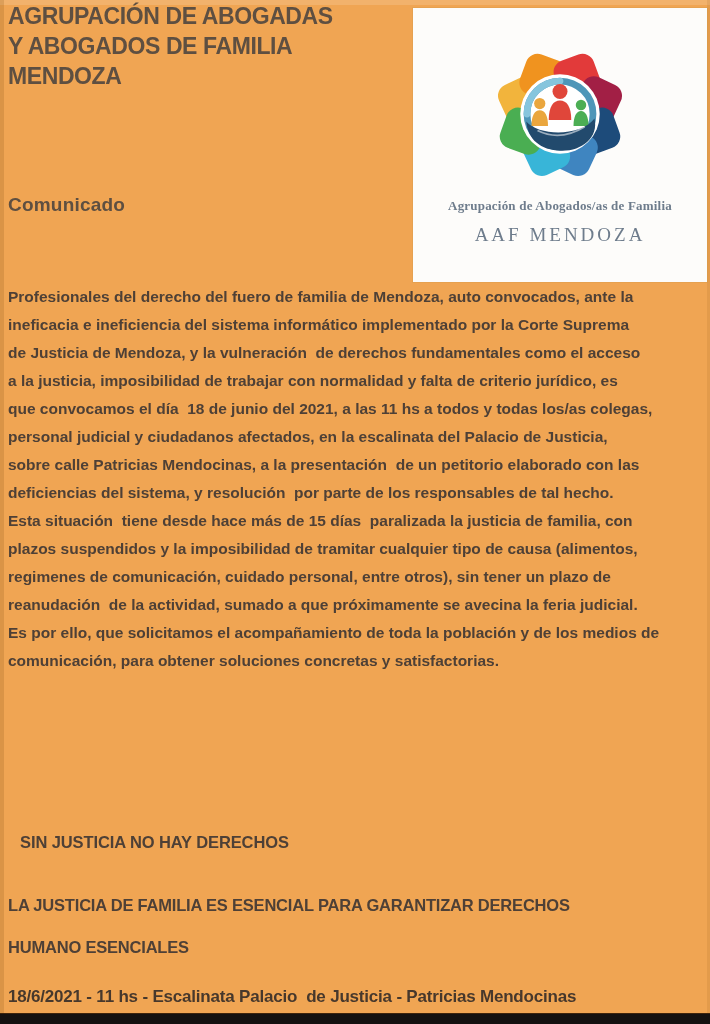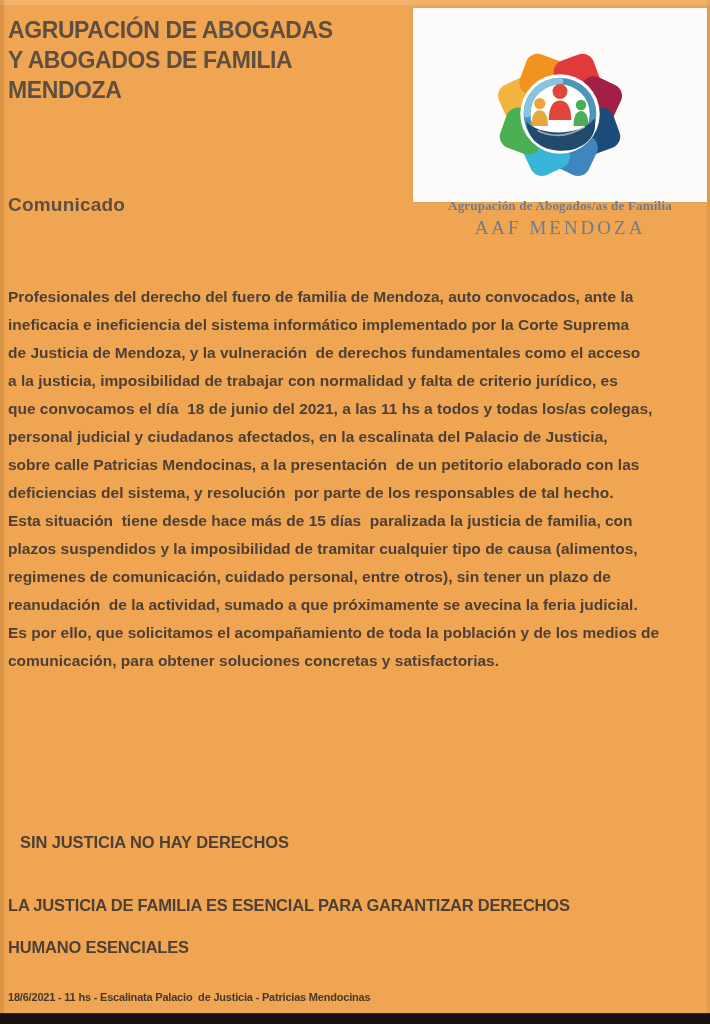--- a/index.html
+++ b/index.html
@@ -11,48 +11,48 @@
     background: var(--background, #f0a553);
     overflow: hidden;
     font-family: "Liberation Sans", sans-serif;
   }
   
   .edge-left  { position:absolute; left:0;  top:0; width:4px;  height:1024px; background: rgba(120,70,10,0.18); }
   .edge-right { position:absolute; right:0; top:0; width:3px;  height:1024px; background: rgba(120,70,10,0.10); }
   .edge-top   { position:absolute; left:0;  top:0; width:710px; height:5px;   background: rgba(255,255,255,0.15); }
 
   .org-title {
-    position: absolute; left: 8px; top: 15px;
+    position: absolute; left: 8px; top: 1px;
     font-size: 23px; font-weight: bold; letter-spacing: -0.4px;
     line-height: 30px; color: var(--title-text, #5e4f41);
     white-space: pre-line; margin: 0;
   }
   .comunicado {
     position: absolute; left: 8px; top: 193px;
     font-size: 19px; font-weight: bold; letter-spacing: 0.2px;
     line-height: 24px; color: var(--title-text, #5e4f41);
   }
 
   .logo-card {
-    position: absolute; left: 413px; top: 8px; width: 294px; height: 194px;
+    position: absolute; left: 413px; top: 8px; width: 294px; height: 274px;
     background: var(--card-background, #fdfcfa);
     box-shadow: 0 0 0 1px rgba(200,150,70,0.25);
     text-align: center;
   }
   .logo-svg { display: block; margin: 34px auto 0 auto; }
   .logo-caption {
     font-family: "Liberation Serif", serif;
     font-size: 13px; font-weight: bold;
     color: var(--logo-caption, #6e7c8c);
     margin-top: 6px; letter-spacing: 0.2px;
   }
   .logo-acronym {
     font-family: "Liberation Serif", serif;
     font-size: 19px; color: var(--logo-caption, #6e7c8c);
-    letter-spacing: 3px; margin-top: 3px;
+    letter-spacing: 3px; margin-top: 10px;
   }
 
   .body-text {
     position: absolute; left: 8px; top: 283px; width: 700px;
     font-size: 15.5px; font-weight: bold; line-height: 28px;
     color: var(--body-text, #4e4036);
     white-space: pre; margin: 0;
   }
   .slogan-1 {
     position: absolute; left: 8px; top: 817px;
@@ -60,21 +60,21 @@
     line-height: 26px; color: var(--body-text, #4e4036); margin: 12px;
   }
   .slogan-2 {
     position: absolute; left: 8px; top: 884px; width: 690px;
     font-size: 16.5px; font-weight: bold; letter-spacing: -0.2px;
     line-height: 42px; color: var(--body-text, #4e4036);
     white-space: pre-line; margin: 0;
   }
   .event-line {
     position: absolute; left: 8px; top: 984px; width: 700px;
-    font-size: 11px; font-weight: bold; letter-spacing: -0.2px;
+    font-size: 17px; font-weight: bold; letter-spacing: -0.2px;
     line-height: 26px; color: var(--footer-text, #47382c); margin: 0;
     white-space: pre;
   }
   .bottom-bar {
     position: absolute; left: 0; top: 1013px; width: 710px; height: 11px;
     background: var(--footer-bar, #141110);
     border-top: 1px solid rgba(90,50,10,0.6);
   }
 </style>
 </head>

